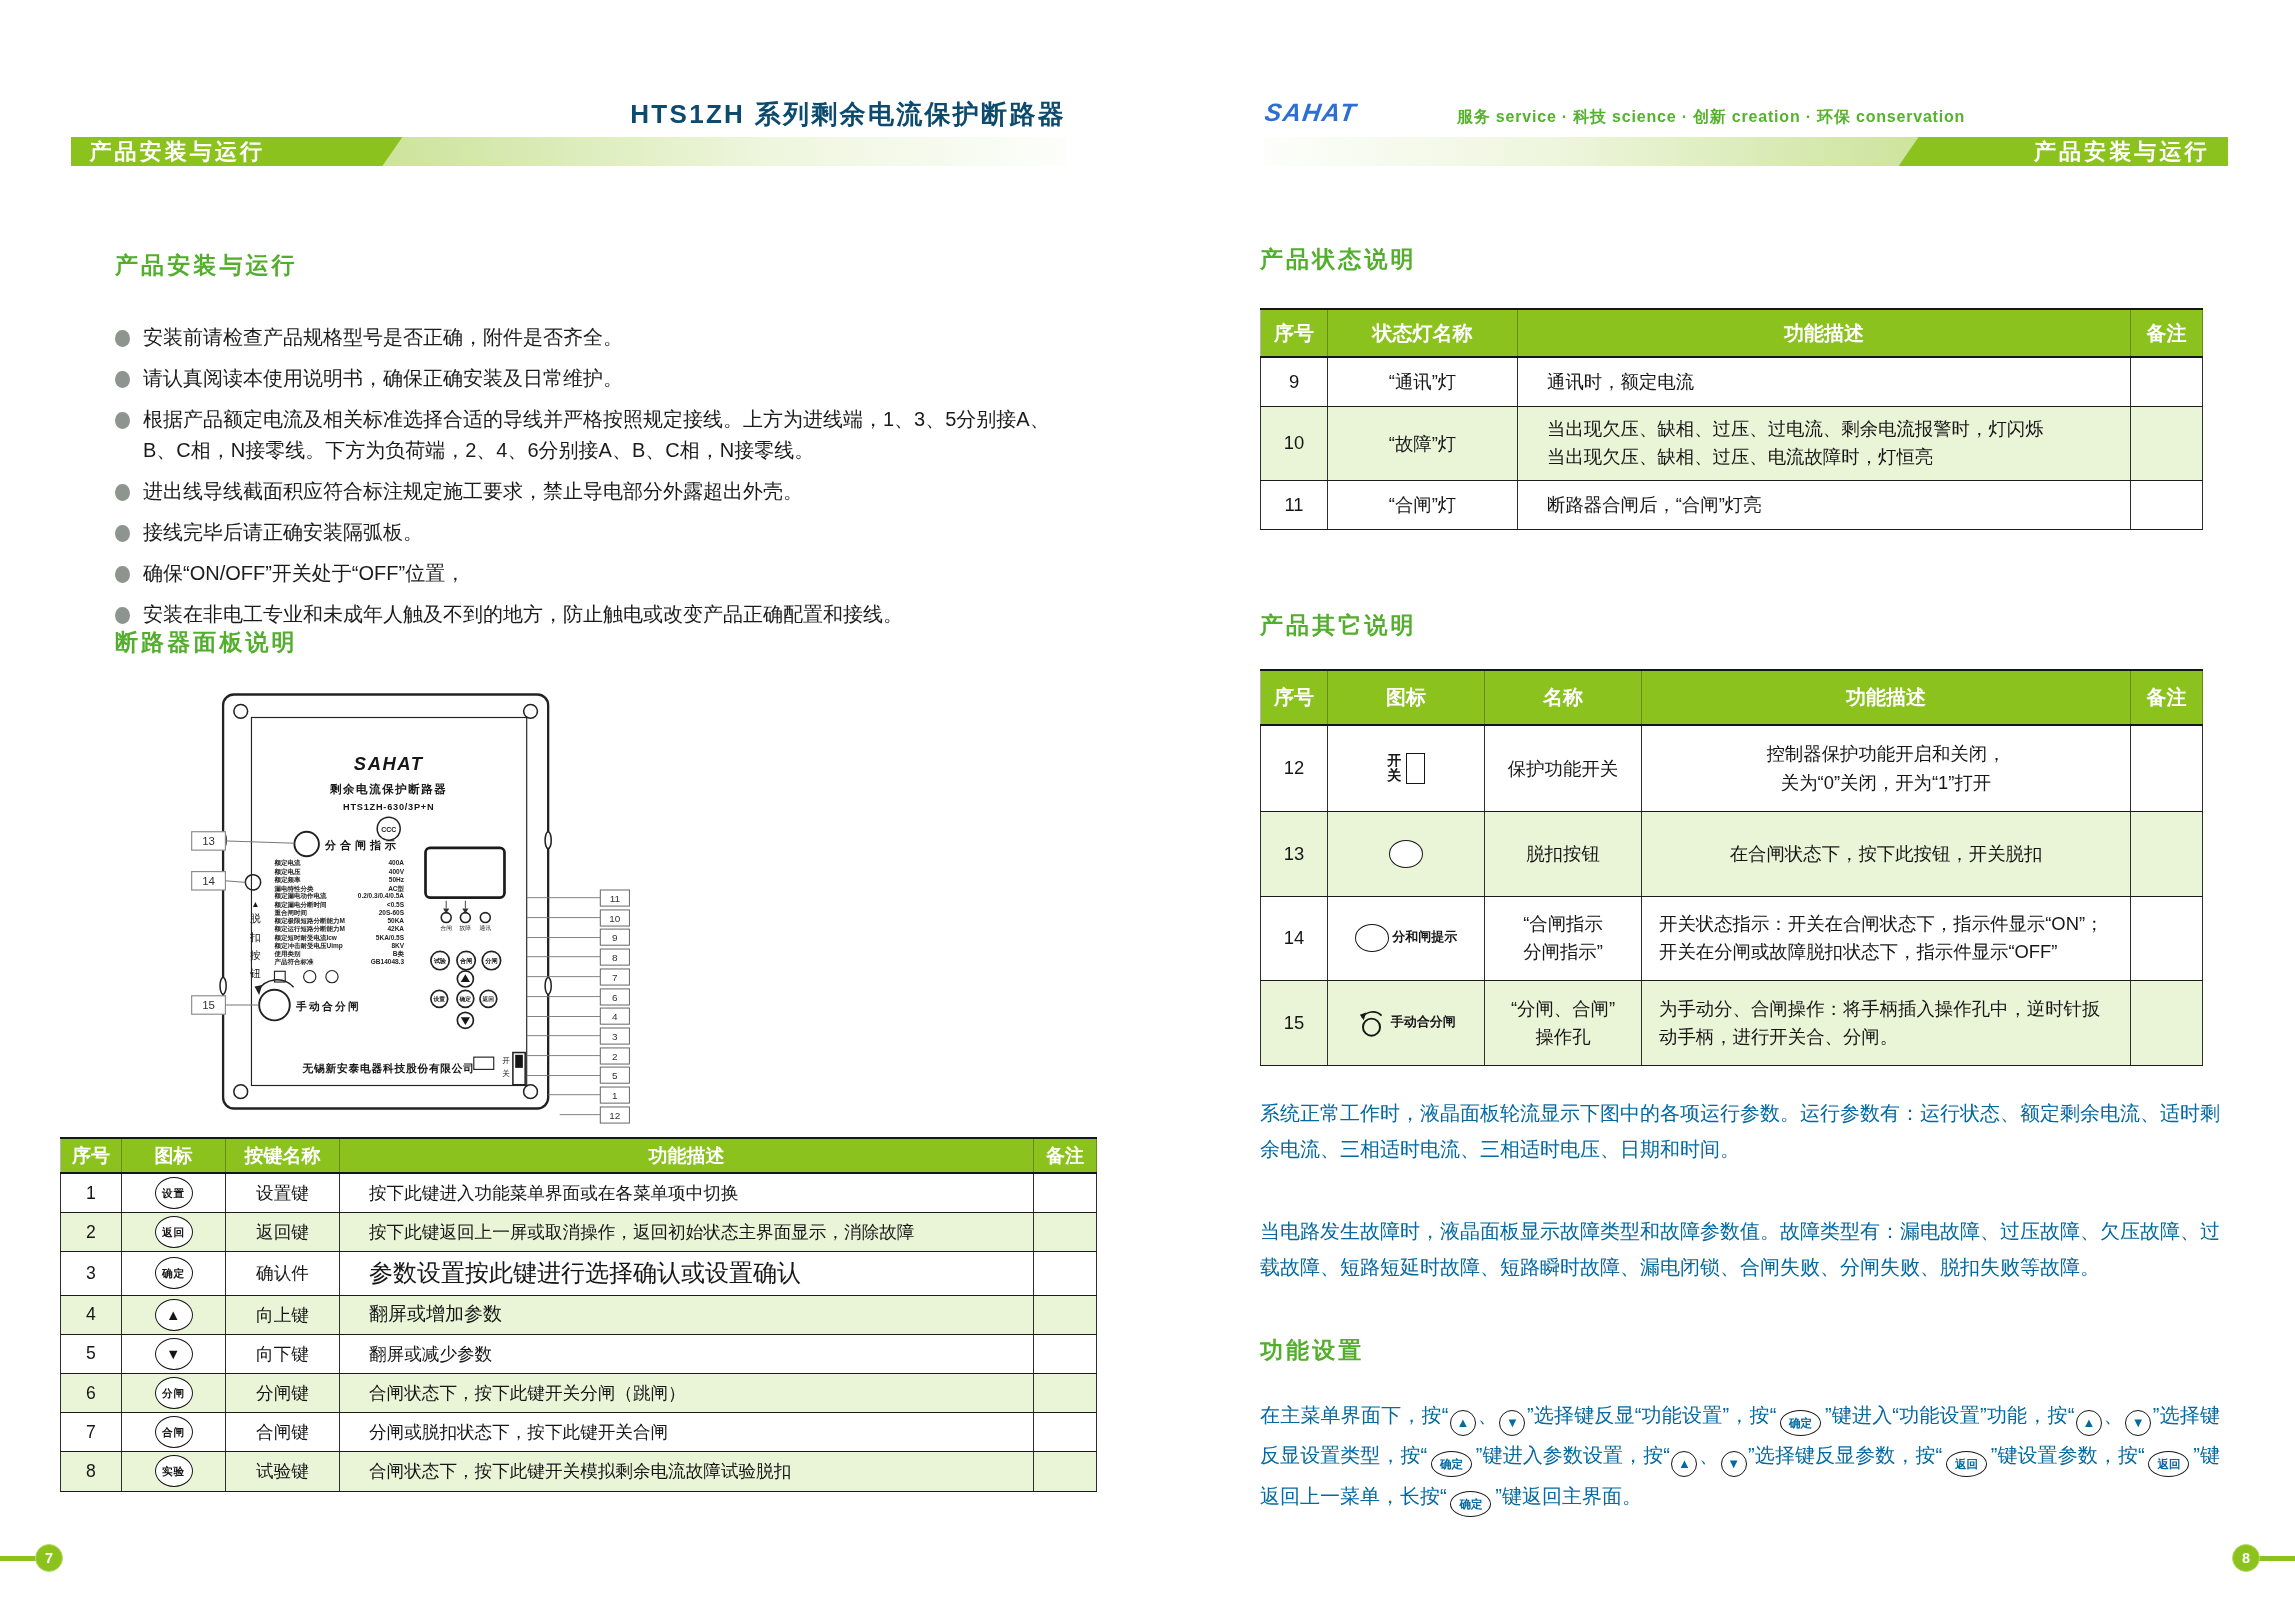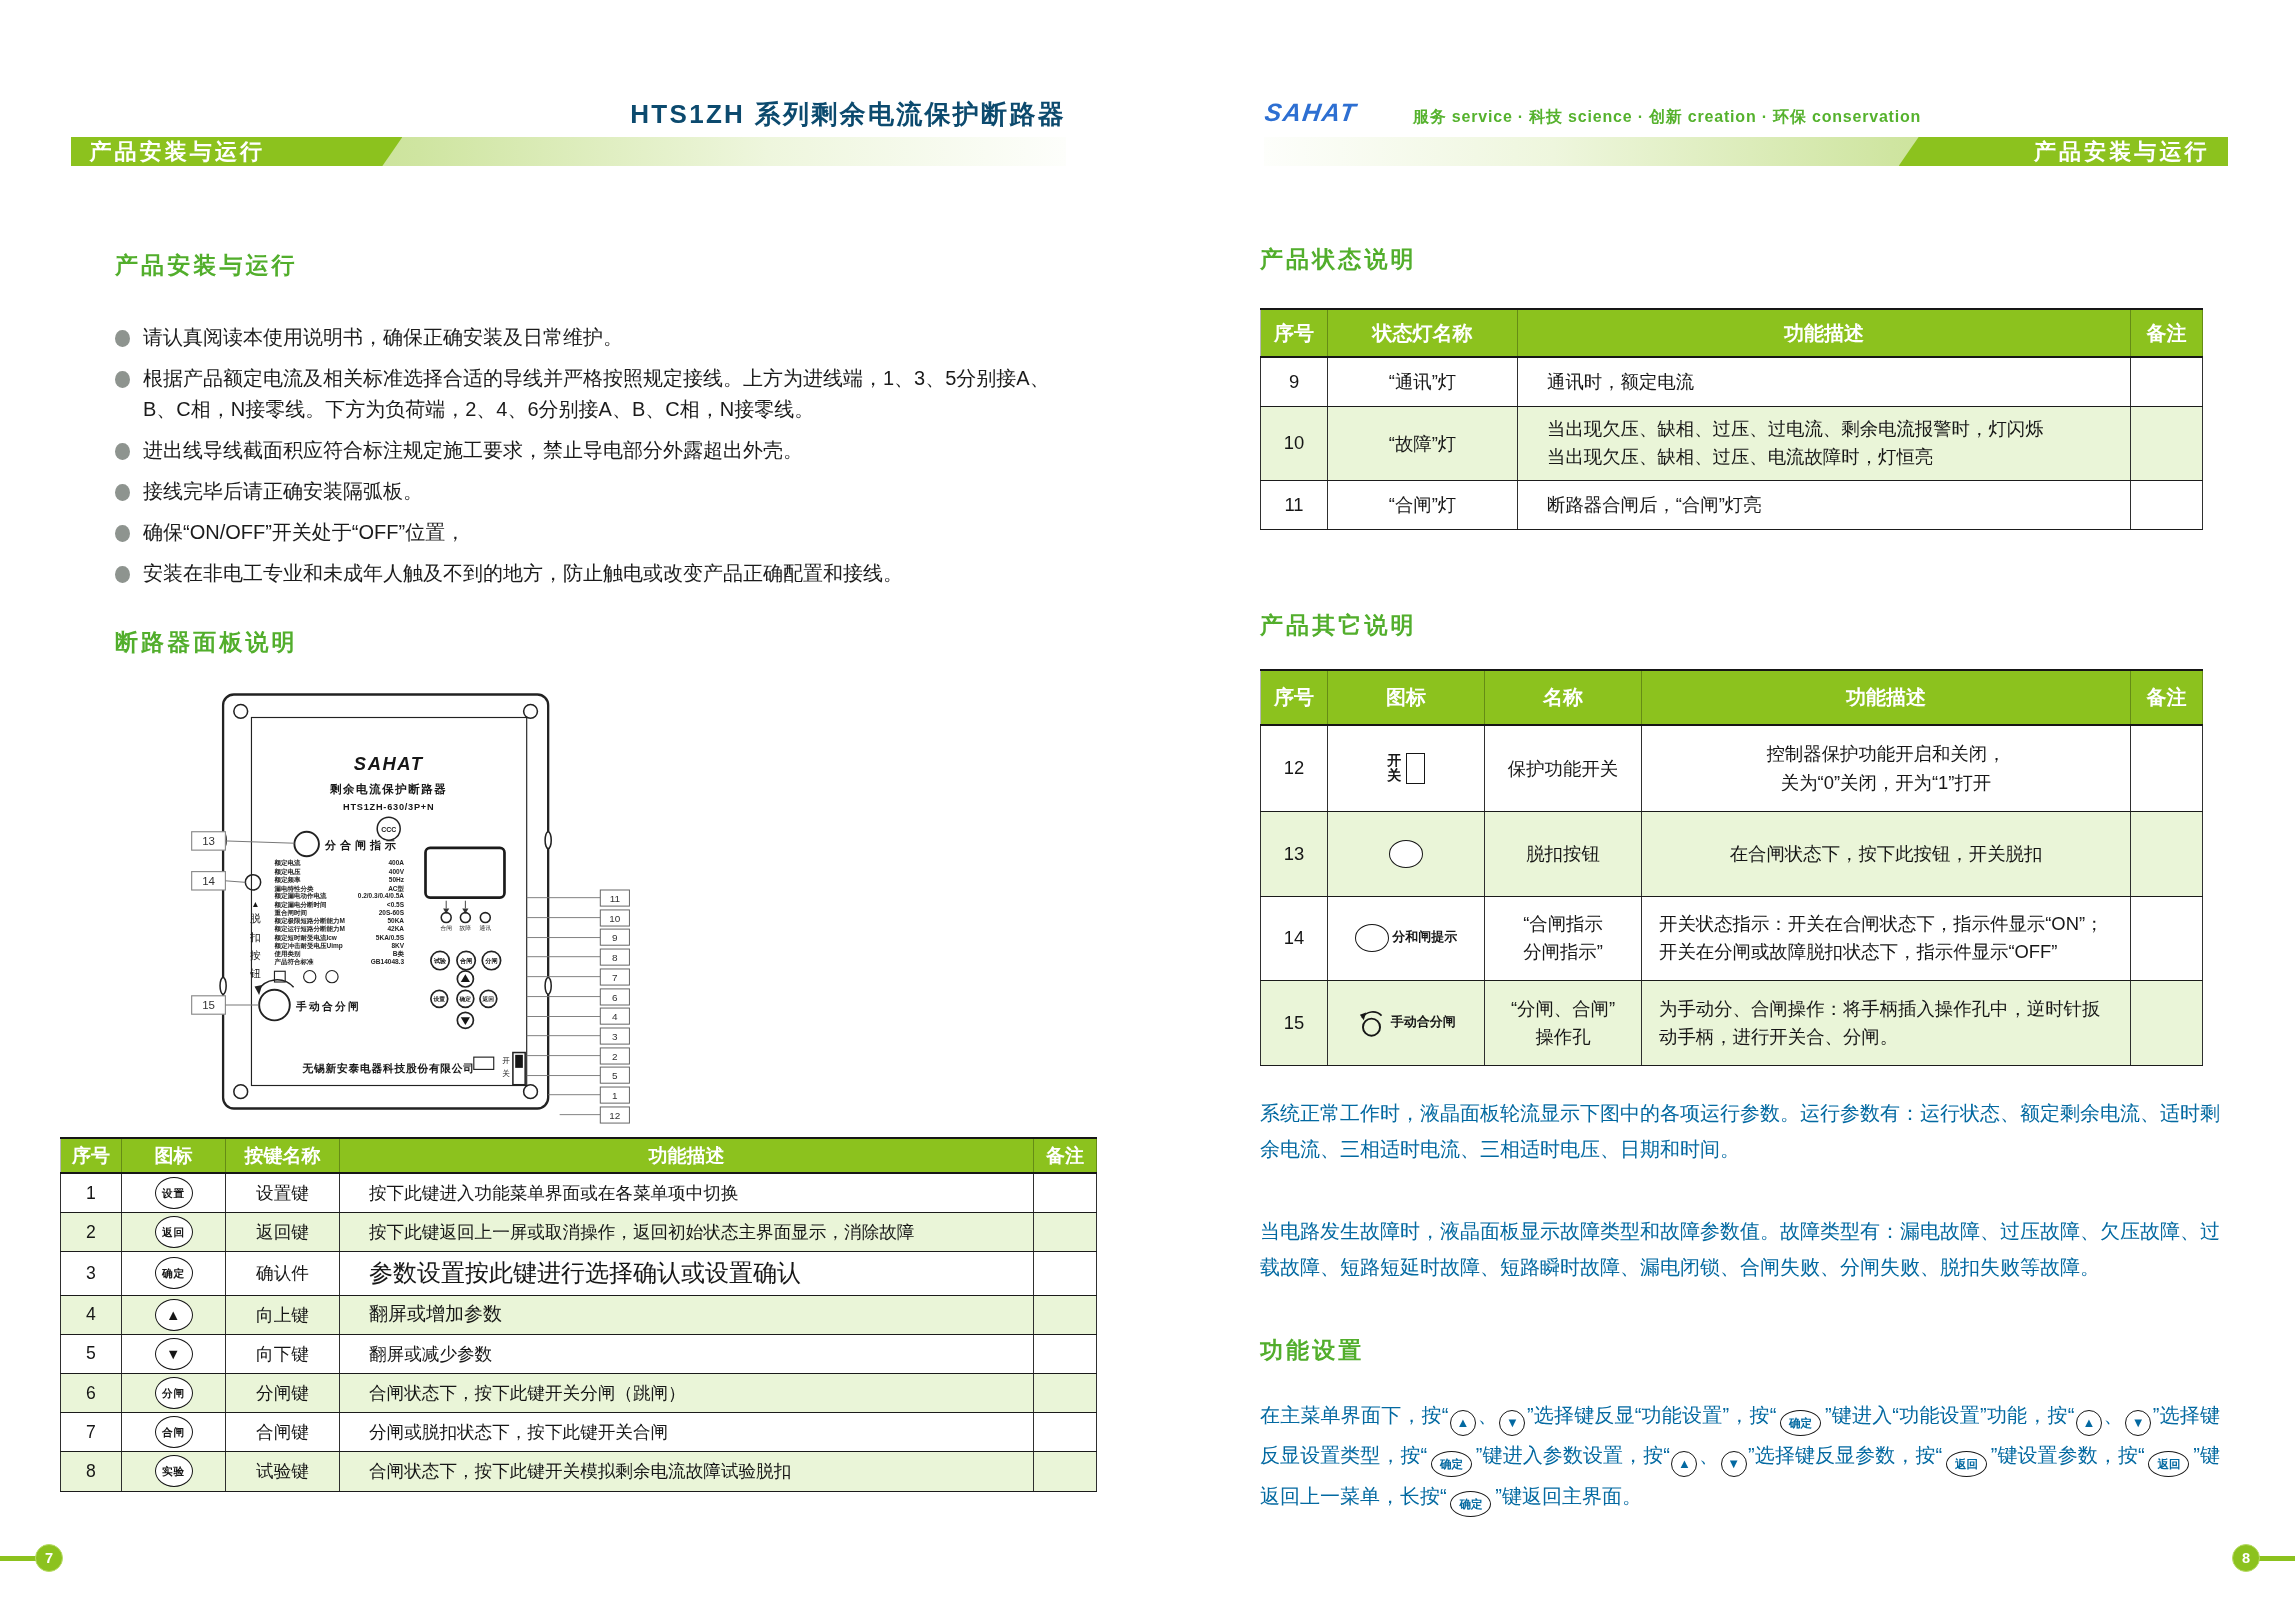--- a/index.html
+++ b/index.html
@@ -8,21 +8,21 @@
   .abs{position:absolute;}
   .doc-title{font-size:26px;font-weight:bold;color:#0c4a6e;letter-spacing:2.3px;text-align:right;}
   .sec-title{font-size:23px;font-weight:bold;color:#52ae2c;letter-spacing:3.1px;}
   .bar-base{height:29px;}
   .bar-left-base{background:linear-gradient(90deg,#b9d977 0%,#cfe5a1 35%,#eef6dd 70%,#fdfefb 100%);}
   .bar-right-base{background:linear-gradient(270deg,#b9d977 0%,#cfe5a1 35%,#eef6dd 70%,#fdfefb 100%);}
   .bar-solid{background:#8cc21e;height:29px;color:#fff;font-size:22px;font-weight:bold;letter-spacing:3.1px;line-height:29px;}
   .bar-solid-left{clip-path:polygon(0 0,100% 0,calc(100% - 20px) 100%,0 100%);padding-left:18.4px;width:313px;}
   .bar-solid-right{clip-path:polygon(20px 0,100% 0,100% 100%,0 100%);padding-right:18.4px;width:311px;text-align:right;}
   .logo{font-size:25px;font-weight:bold;font-style:italic;color:#2d6fd2;letter-spacing:1.5px;transform:skewX(-8deg);}
-  .tagline{font-size:16px;color:#55b22d;font-weight:bold;letter-spacing:0.8px;}
+  .tagline{font-size:16px;color:#55b22d;font-weight:bold;letter-spacing:0.8px;margin-left:44px;}
   .bullets{width:955px;}
   .bullets .bi{position:relative;padding-left:28px;font-size:20px;line-height:31px;margin-bottom:10px;color:#1b1b1b;}
   .bullets .dot{position:absolute;left:0;top:7.7px;width:14.6px;height:17px;border-radius:50%;background:#8e948f;}
   table.tbl{border-collapse:collapse;table-layout:fixed;}
   table.tbl th{background:#8cc21e;color:#fff;font-weight:bold;text-align:center;
     border-top:2.3px solid #161616;border-bottom:2.3px solid #161616;border-left:0.8px solid rgba(0,0,0,.28);border-right:0.8px solid rgba(0,0,0,.28);}
   table.tbl td{border-top:1.9px solid #1b1b1b;border-bottom:1.9px solid #1b1b1b;border-left:0.9px solid #2f2f2f;border-right:0.9px solid #2f2f2f;
     text-align:center;padding:3.1px 6.1px;color:#161616;}
   table.tbl tr.alt{background:#eaf5d8;}
   td.desc{text-align:left !important;padding-left:29px !important;line-height:1.5;}
@@ -50,20 +50,21 @@
 
   <div class="abs doc-title" style="left:460px;top:97px;width:606px;">HTS1ZH 系列剩余电流保护断路器</div>
 
   <div class="abs bar-base bar-left-base" style="left:71px;top:137px;width:995px;">
     <div class="bar-solid bar-solid-left">产品安装与运行</div>
   </div>
 
   <div class="abs sec-title" style="left:115px;top:250px;">产品安装与运行</div>
 
   <div class="abs bullets" style="left:115px;top:322px;">
+    <div class="bi"><span class="dot"></span><span>安装前请检查产品规格型号是否正确，附件是否齐全。</span></div>
     <div class="bi"><span class="dot"></span><span>请认真阅读本使用说明书，确保正确安装及日常维护。</span></div>
     <div class="bi"><span class="dot"></span><span>根据产品额定电流及相关标准选择合适的导线并严格按照规定接线。上方为进线端，1、3、5分别接A、B、C相，N接零线。下方为负荷端，2、4、6分别接A、B、C相，N接零线。</span></div>
     <div class="bi"><span class="dot"></span><span>进出线导线截面积应符合标注规定施工要求，禁止导电部分外露超出外壳。</span></div>
     <div class="bi"><span class="dot"></span><span>接线完毕后请正确安装隔弧板。</span></div>
     <div class="bi"><span class="dot"></span><span>确保“ON/OFF”开关处于“OFF”位置，</span></div>
     <div class="bi"><span class="dot"></span><span>安装在非电工专业和未成年人触及不到的地方，防止触电或改变产品正确配置和接线。</span></div>
   </div>
 
   <div class="abs sec-title" style="left:115px;top:627px;">断路器面板说明</div>
 

